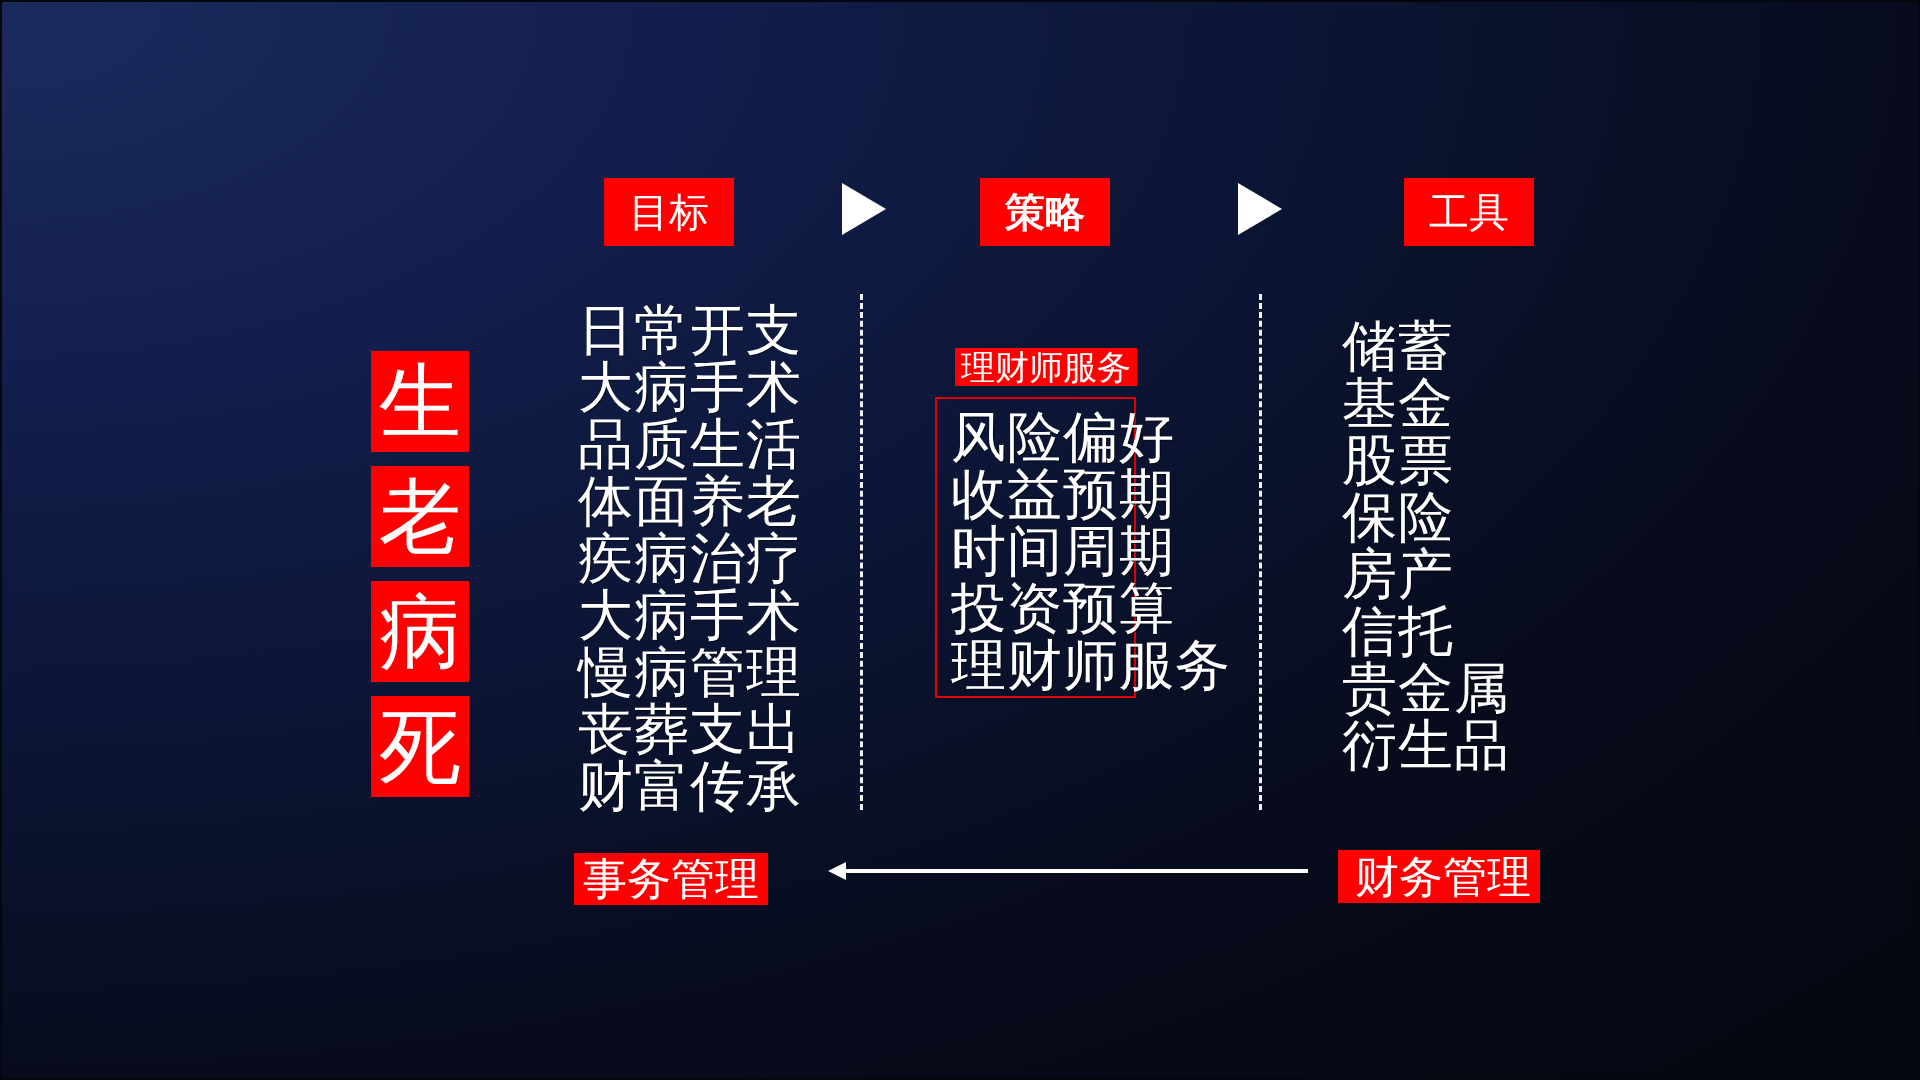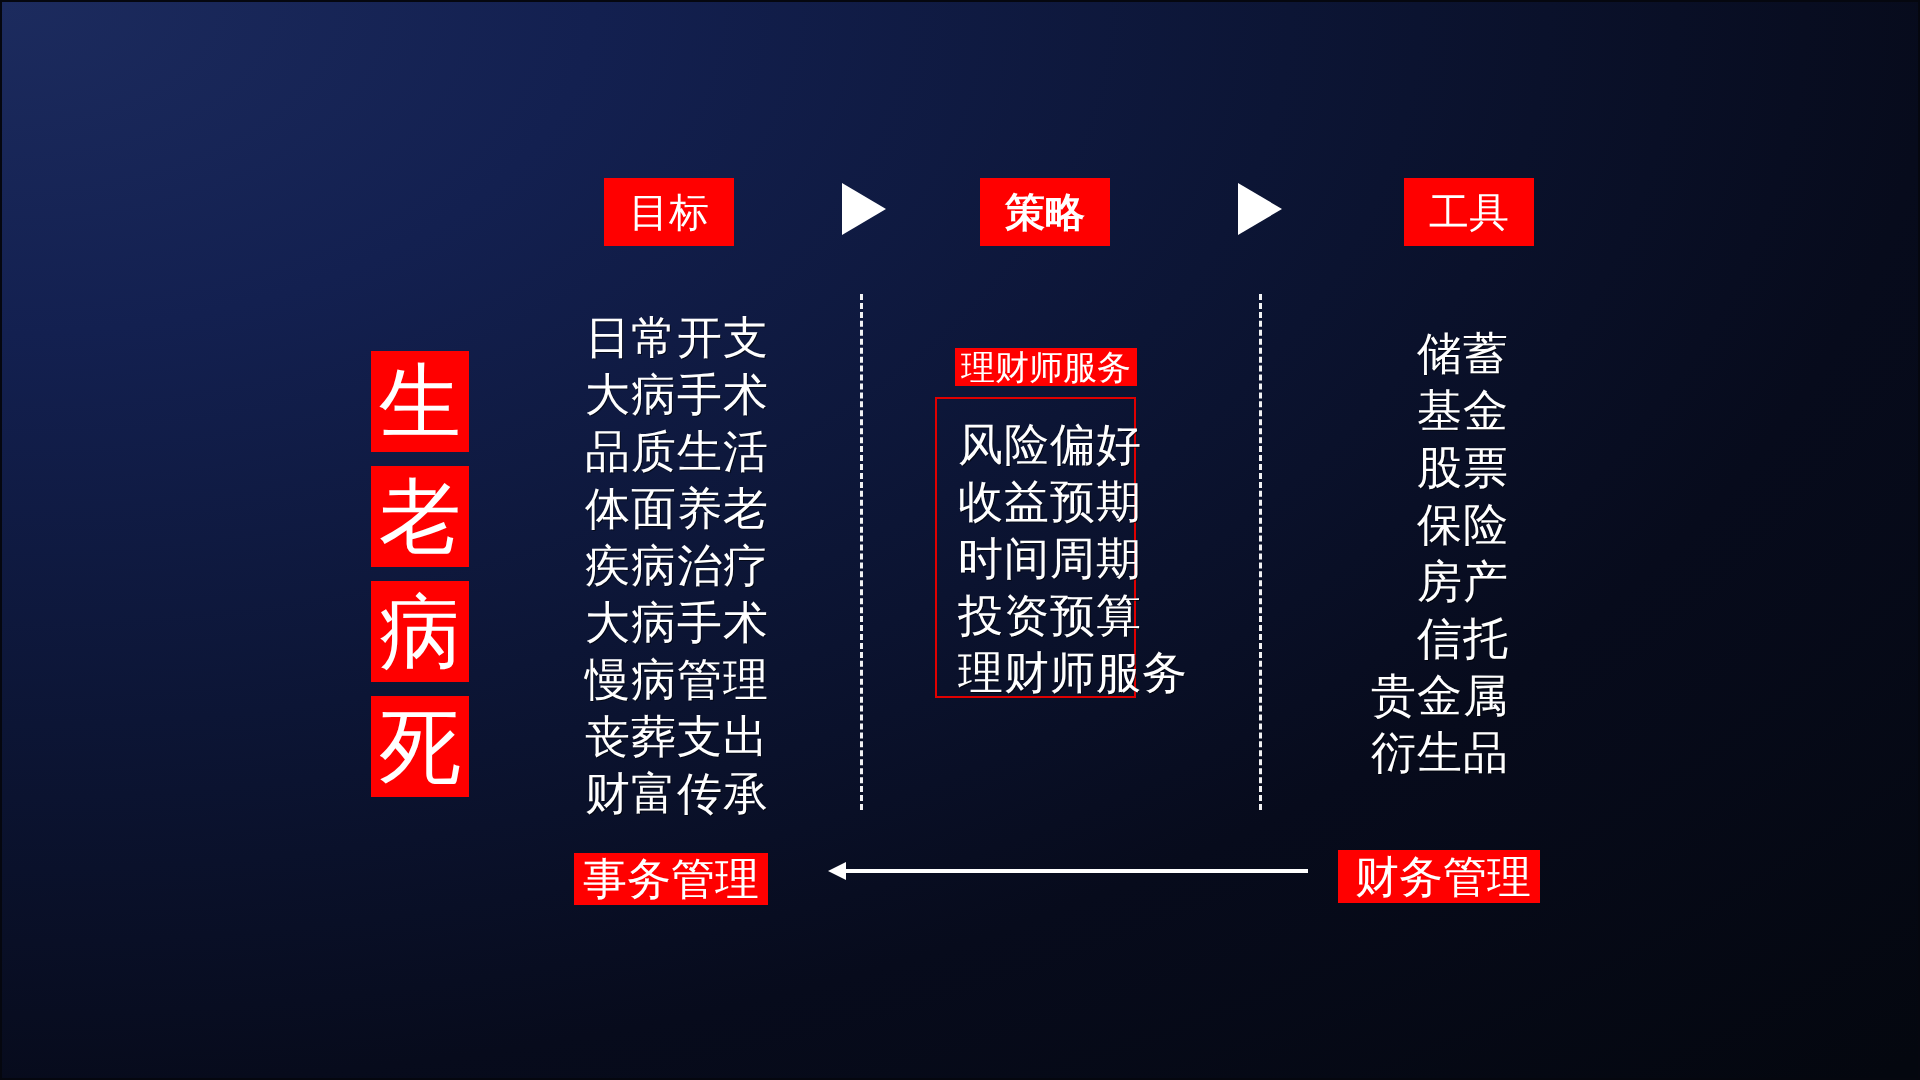--- a/index.html
+++ b/index.html
@@ -47,24 +47,24 @@
     }
     .life-box {
       position: absolute;
       left: 369px;
       width: 98px;
       height: 101px;
       font-size: 82px;
     }
     .col-list {
       position: absolute;
-      margin: 7px;
+      margin: 0;
       padding: 0;
       list-style: none;
-      font-size: 45px;
+      font-size: 55px;
       line-height: 57px;
       color: #ffffff;
       text-shadow: 1px 1px 0 rgba(0,0,0,0.6);
       letter-spacing: 1px;
     }
     .col-list li {
       white-space: nowrap;
     }
     .dashed {
       position: absolute;
@@ -135,21 +135,21 @@
   <div class="strategy-box">
     <ul class="col-list" style="left:14px; top:10px;">
       <li>风险偏好</li>
       <li>收益预期</li>
       <li>时间周期</li>
       <li>投资预算</li>
       <li>理财师服务</li>
     </ul>
   </div>
 
-  <ul class="col-list" style="left:1340px; top:316px; width:160px; text-align:right;">
+  <ul class="col-list" style="left:1340px; top:316px; width:160px; text-align:left;">
     <li>储蓄</li>
     <li>基金</li>
     <li>股票</li>
     <li>保险</li>
     <li>房产</li>
     <li>信托</li>
     <li>贵金属</li>
     <li>衍生品</li>
   </ul>
 

